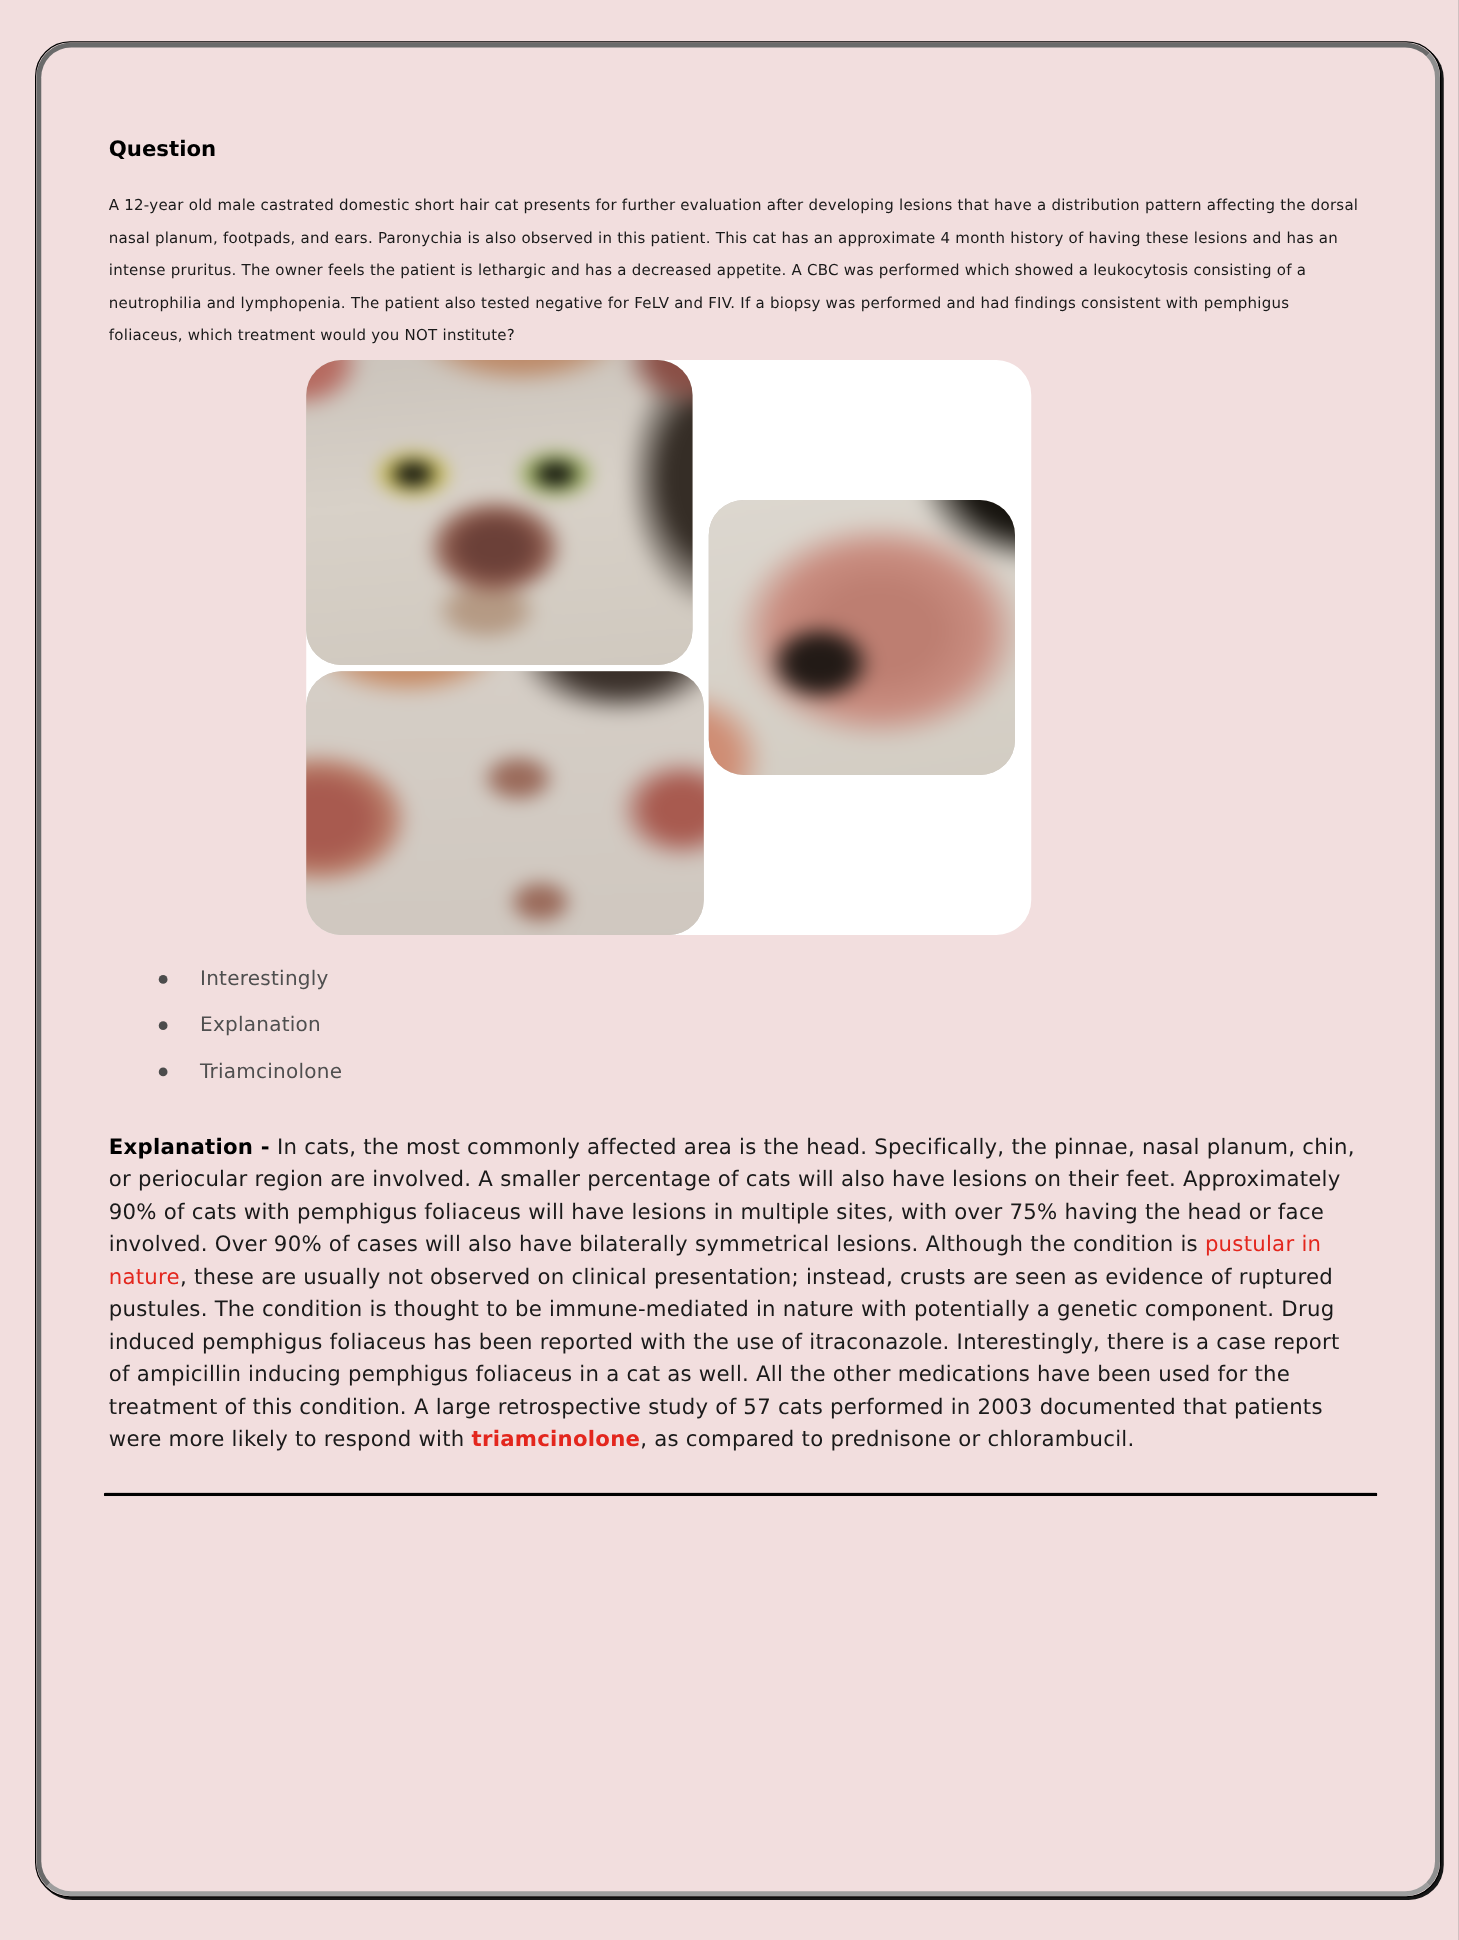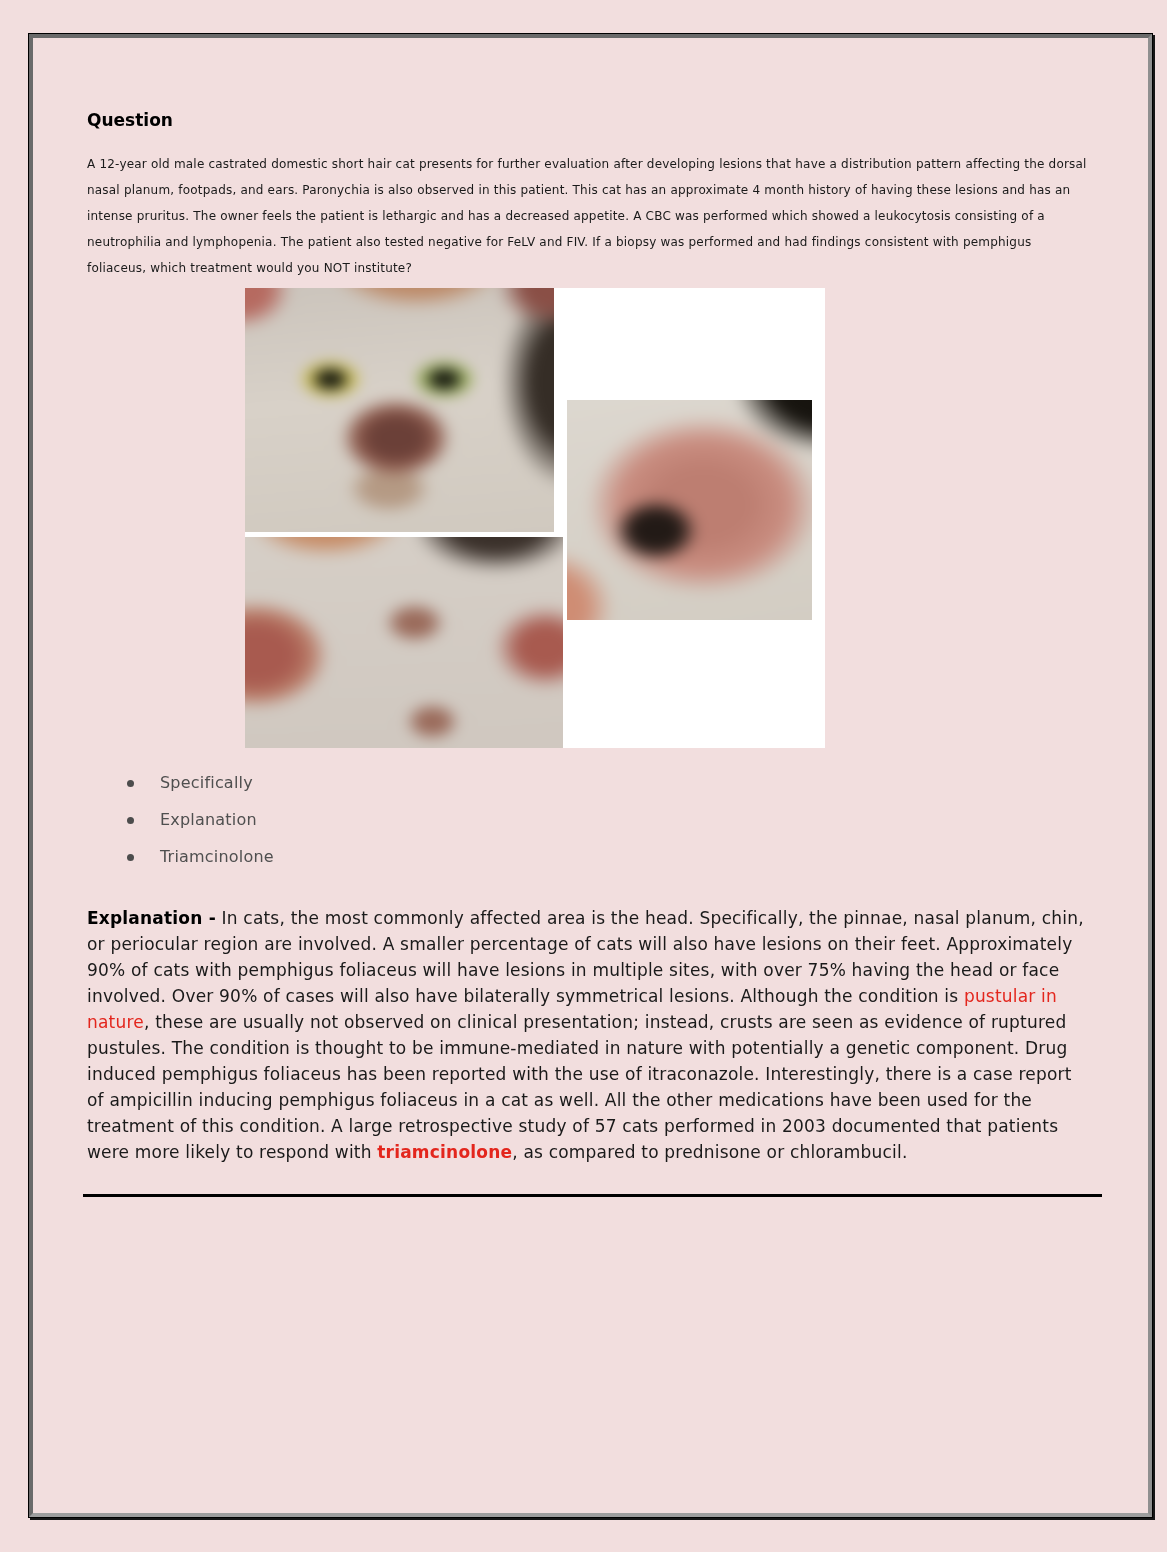--- a/index.html
+++ b/index.html
@@ -1,21 +1,21 @@
 <!DOCTYPE html>
 <html style="--page-bg: #f2dede; --accent-red: #e3261d; --body-text: #1a1a1a; --list-text: #4f4f4f;"><head>
 <meta charset="utf-8">
 <style>
   :root{
     --page-bg:#f2dede;
     --accent-red:#e3261d;
     --body-text:#1a1a1a;
     --list-text:#4f4f4f;
   }
-  *{margin:0;padding:0;box-sizing:border-box;}
+  *{margin:0;padding:0;box-sizing:border-box;border-radius:28px;}
   html,body{width:1167px;height:1552px;}
   body{
     background:var(--page-bg,#f2dede);
     font-family:"DejaVu Sans","Liberation Sans",sans-serif;
     color:var(--body-text,#1a1a1a);
     position:relative;
   }
   .frame{
     position:absolute;left:28px;top:33px;width:1125px;height:1485px;
     border:1px solid #000;
@@ -126,21 +126,21 @@
             <div class="paint paint-b"></div>
           </div>
         <div class="photo photo-c">
             <div class="paint paint-c"></div>
           </div>
       </figure>
 
       <ul class="choices">
         <li>
           <span class="dot"></span>
-          <span>Specifically</span>
+          <span>Interestingly</span>
         </li>
         <li>
           <span class="dot"></span>
           <span>Explanation</span>
         </li>
         <li>
           <span class="dot"></span>
           <span>Triamcinolone</span>
         </li>
       </ul>

